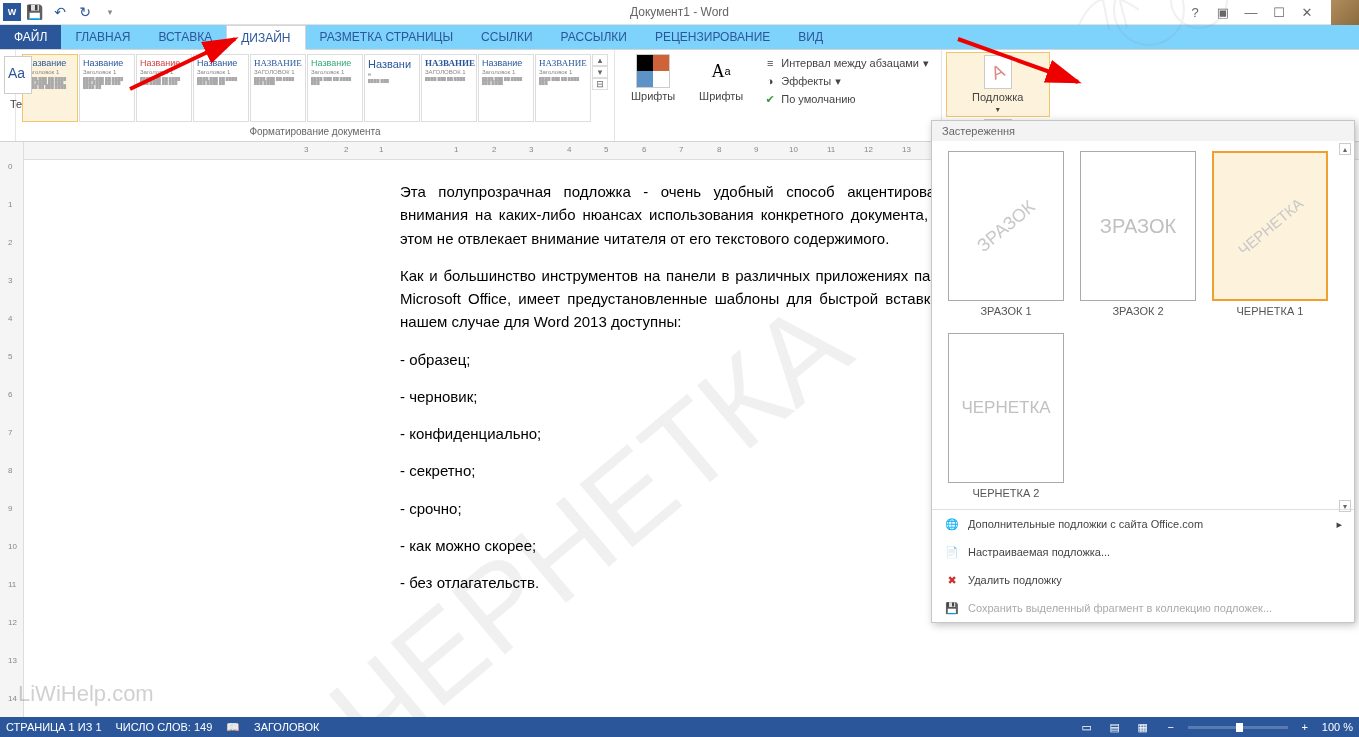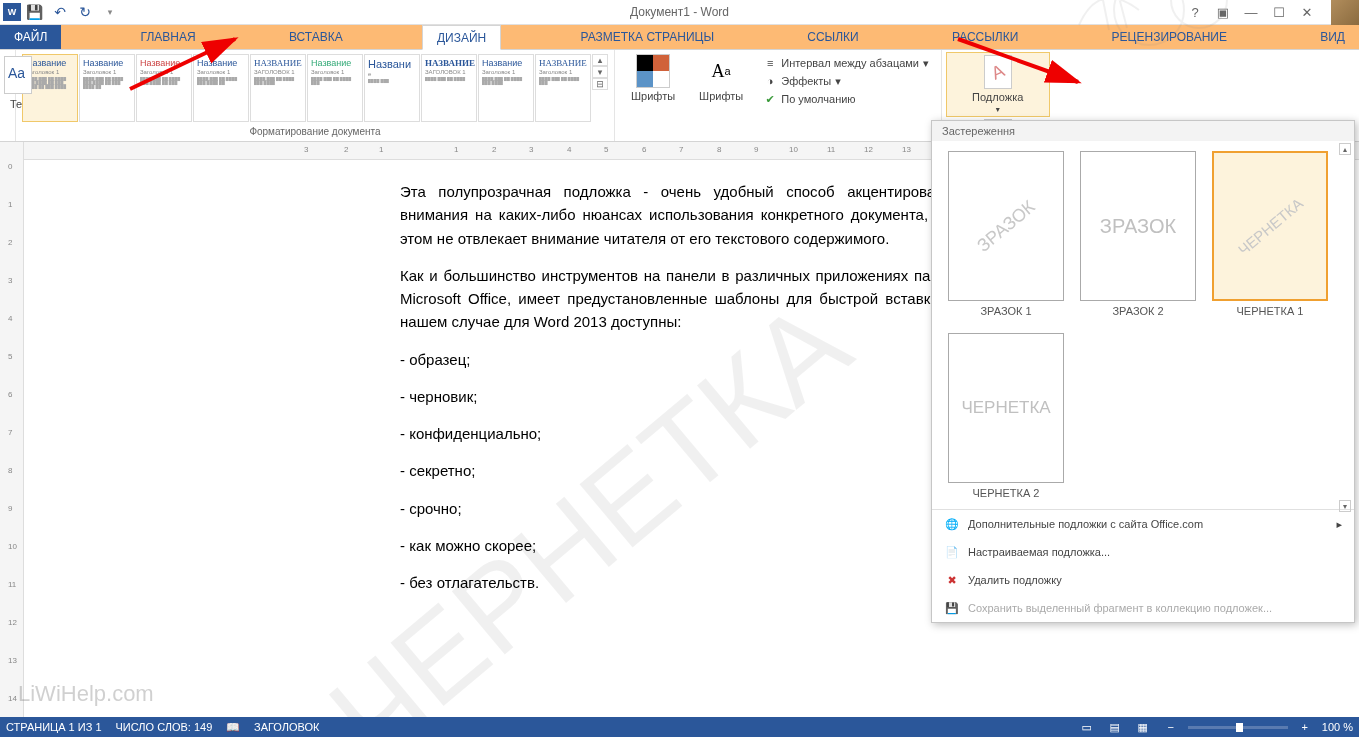--- a/index.html
+++ b/index.html
@@ -10,21 +10,21 @@
     .qat { display: flex; align-items: center; gap: 3px; padding-left: 3px; }
     .word-icon { width: 18px; height: 18px; background: #2b579a; color: #fff; font-size: 9px; font-weight: bold; display: flex; align-items: center; justify-content: center; }
     .qat-btn { width: 22px; height: 22px; display: flex; align-items: center; justify-content: center; color: #2b579a; cursor: pointer; font-size: 14px; }
     .title-center { position: absolute; left: 50%; transform: translateX(-50%); color: #666; font-size: 12px; }
     .win-controls { margin-left: auto; display: flex; gap: 2px; padding-right: 3px; }
     .win-btn { width: 26px; height: 20px; display: flex; align-items: center; justify-content: center; color: #666; cursor: pointer; font-size: 13px; }
     .user-pic { width: 28px; height: 26px; background: linear-gradient(135deg, #b28e5d, #8b6b3f); margin-left: 8px; }
     .decor { position: absolute; right: 60px; top: -30px; opacity: 0.12; }
     
     
-    .tabs { height: 25px; background: #fdba74; display: flex; align-items: stretch; border-bottom: 1px solid #d4d4d4; justify-content: space-between; }
+    .tabs { height: 25px; background: #7dd3fc; display: flex; align-items: stretch; border-bottom: 1px solid #d4d4d4; }
     .tab { padding: 0 14px; display: flex; align-items: center; color: #2b579a; font-size: 12px; cursor: pointer; text-transform: uppercase; }
     .tab.file { background: #2b579a; color: #fff; }
     .tab.active { border: 1px solid #d4d4d4; border-bottom: 1px solid #fff; background: #fff; color: #2b579a; margin-bottom: -1px; }
     
     
     .ribbon { height: 92px; background: #fff; border-bottom: 1px solid #d4d4d4; display: flex; position: relative; }
     .ribbon-group { border-right: 1px solid #e5e5e5; padding: 2px 4px 0; display: flex; flex-direction: column; }
     .ribbon-group .group-label { text-align: center; font-size: 10px; color: #666; padding: 2px 0; }
     .themes-icon { width: 28px; height: 38px; background: linear-gradient(#fff,#fff); border: 1px solid #ccc; margin: 4px auto 2px; position: relative; }
     .themes-icon::before { content: "Aa"; position: absolute; left: 3px; top: 8px; font-size: 14px; color: #2b579a; }

